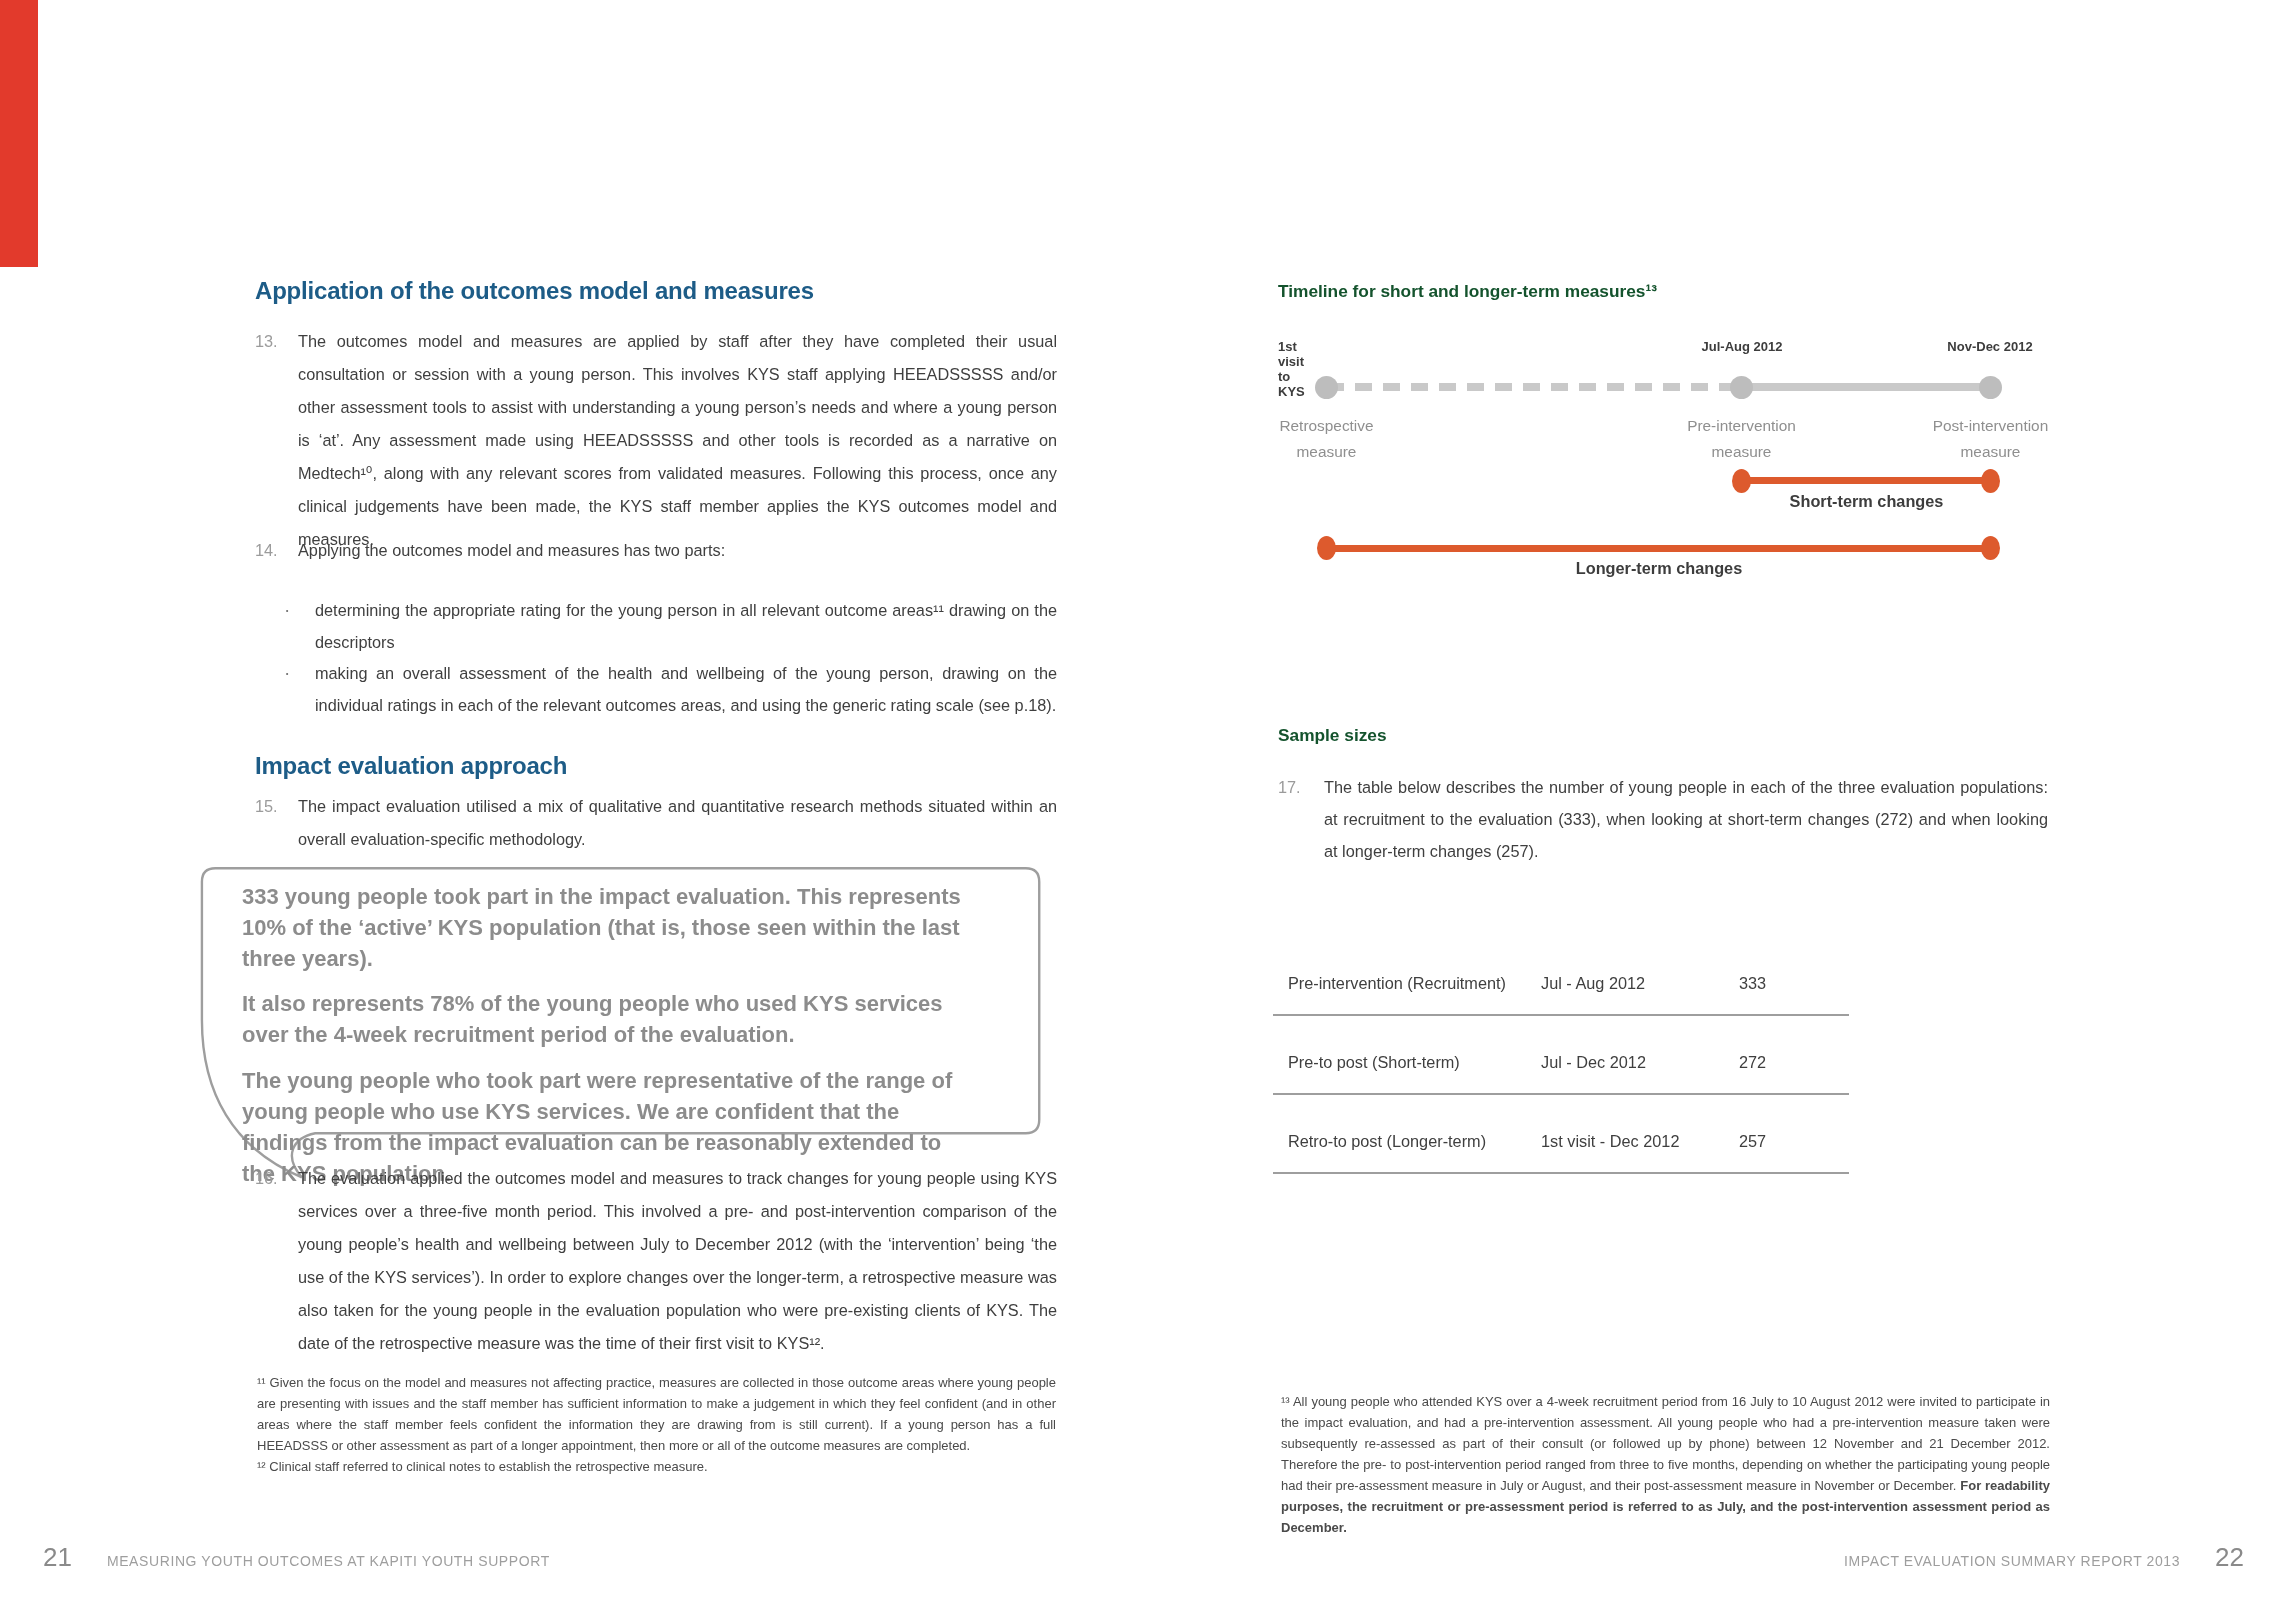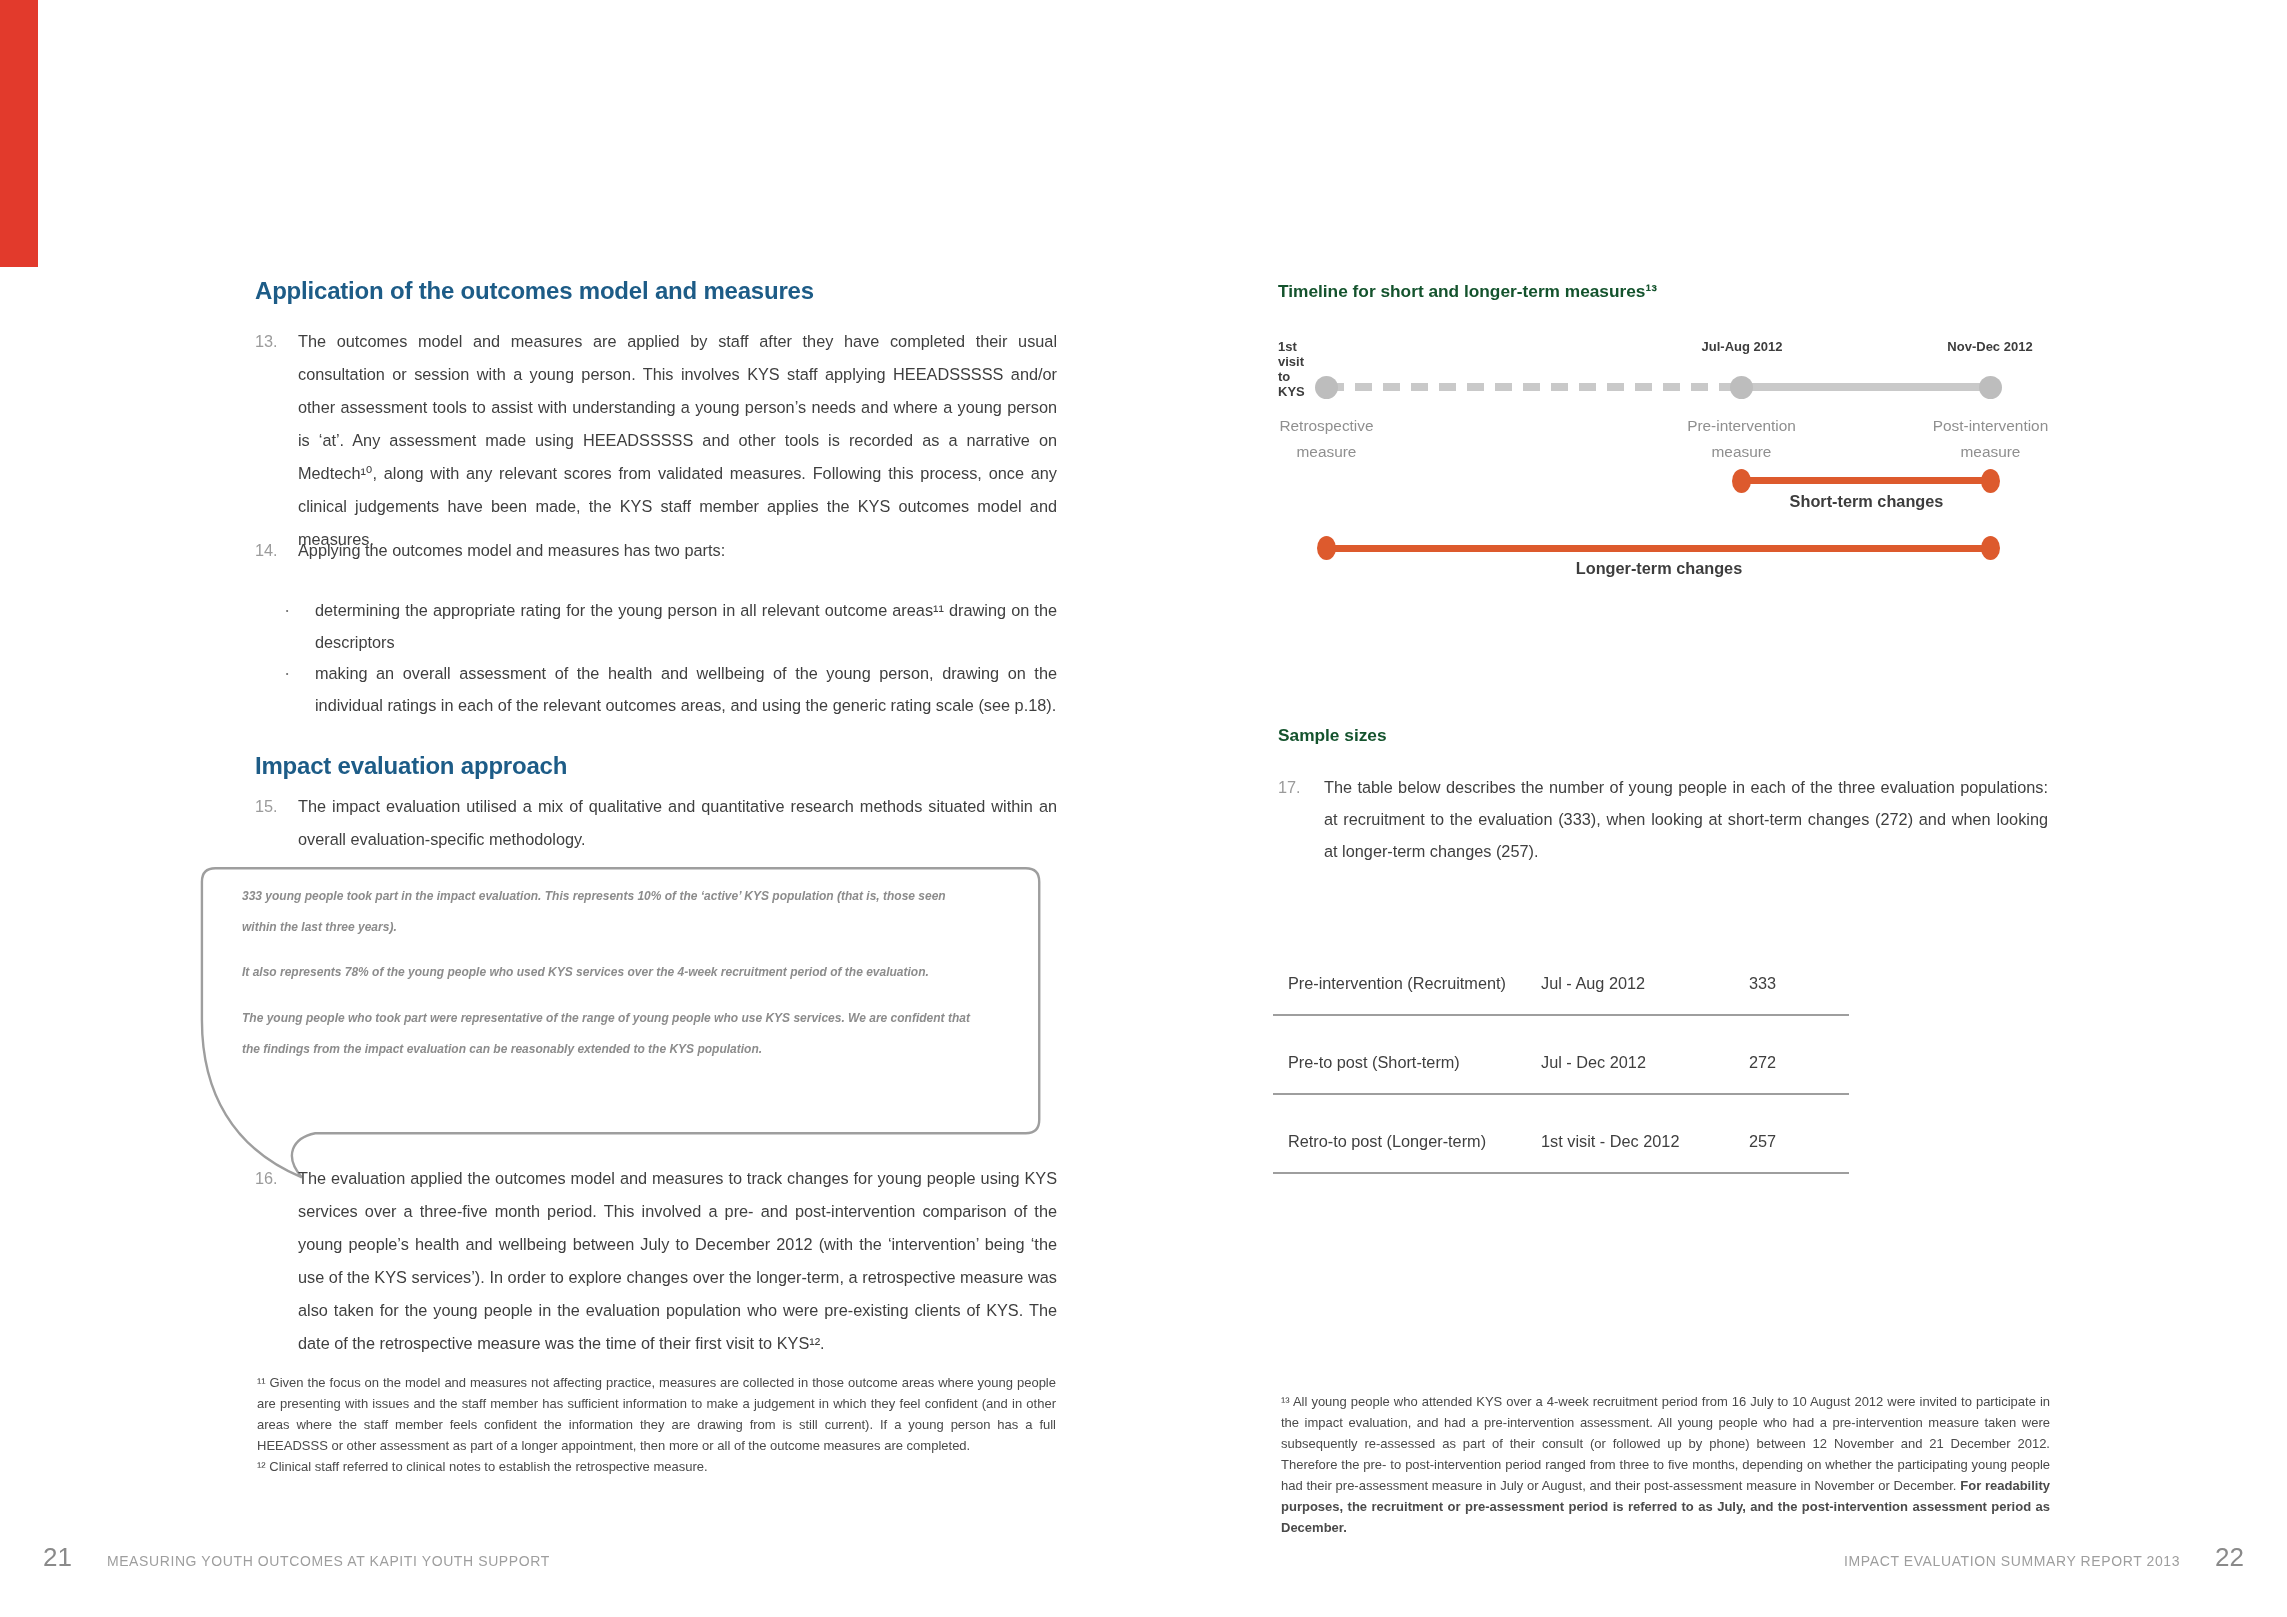--- a/index.html
+++ b/index.html
@@ -20,21 +20,21 @@
   }
   .h-black { font-size:17.3px; font-weight:bold; color:#14532d; }
 
   
   .body-txt { font-size:16.3px; line-height:33px; color:#3f3f3f; text-align:justify; }
   .num { font-size:16.3px; line-height:33px; color:#9b9b9b; }
   .bullet-mark { font-size:19px; line-height:32px; color:#7a7a7a; }
   .bullet-txt { font-size:16.3px; line-height:32px; color:#3f3f3f; text-align:justify; }
 
   
-  .quote-text { font-size:12px; line-height:31px; font-style:italic; font-weight:bold; color:#8c8c8c; }
+  .quote-text { font-size:22px; line-height:31px; font-weight:bold; color:#8c8c8c; }
   .quote-text p + p { margin-top:14.4px; }
 
   
   .footnote { font-size:13px; line-height:21px; color:#4a4a4a; text-align:justify; }
   .footnote p { margin:0; }
   .fn-bold { font-weight:bold; }
 
   
   .footer-row { display:flex; align-items:baseline; gap:35px; }
   .page-num { font-size:26px; color:#8a8a8a; }
@@ -58,21 +58,21 @@
   .asmt-head {
     background:#8d8d8d; color:#ffffff; height:62px;
     border-radius:21px 21px 38px 0; padding:8.6px 0 0 36px; position:relative;
   }
   .asmt-title { font-size:17px; font-weight:bold; line-height:25px; }
   .asmt-cols { position:relative; height:25px; }
   .asmt-cols span { position:absolute; top:1.9px; font-size:17px; font-weight:bold; }
   .col-pop { left:0; } .col-time { left:220px; } .col-n { left:423px; }
   .asmt-row { position:relative; height:79px; border-bottom:2.9px solid #9e9e9e; }
   .asmt-row span { position:absolute; top:37px; font-size:16.3px; color:#3f3f3f;margin-left:12px; }
-  .cell-pop { left:2.9px; } .cell-time { left:256px; } .cell-n { left:464px; }
+  .cell-pop { left:2.9px; } .cell-time { left:256px; } .cell-n { left:454px; }
 </style>
 </head>
 <body>
 
 <div class="abs corner-mark"></div>
 
 <div class="abs h-blue" style="left:255px; top:277px; width:807px;">Application of the outcomes model and measures</div>
 
 <div class="abs num" style="left:255px; top:325px;">13.</div>
 <div class="abs body-txt" style="left:298px; top:325px; width:759px;">The outcomes model and measures are applied by staff after they have completed their usual consultation or session with a young person. This involves KYS staff applying HEEADSSSSS and/or other assessment tools to assist with understanding a young person’s needs and where a young person is ‘at’. Any assessment made using HEEADSSSSS and other tools is recorded as a narrative on Medtech¹⁰, along with any relevant scores from validated measures. Following this process, once any clinical judgements have been made, the KYS staff member applies the KYS outcomes model and measures.</div>

